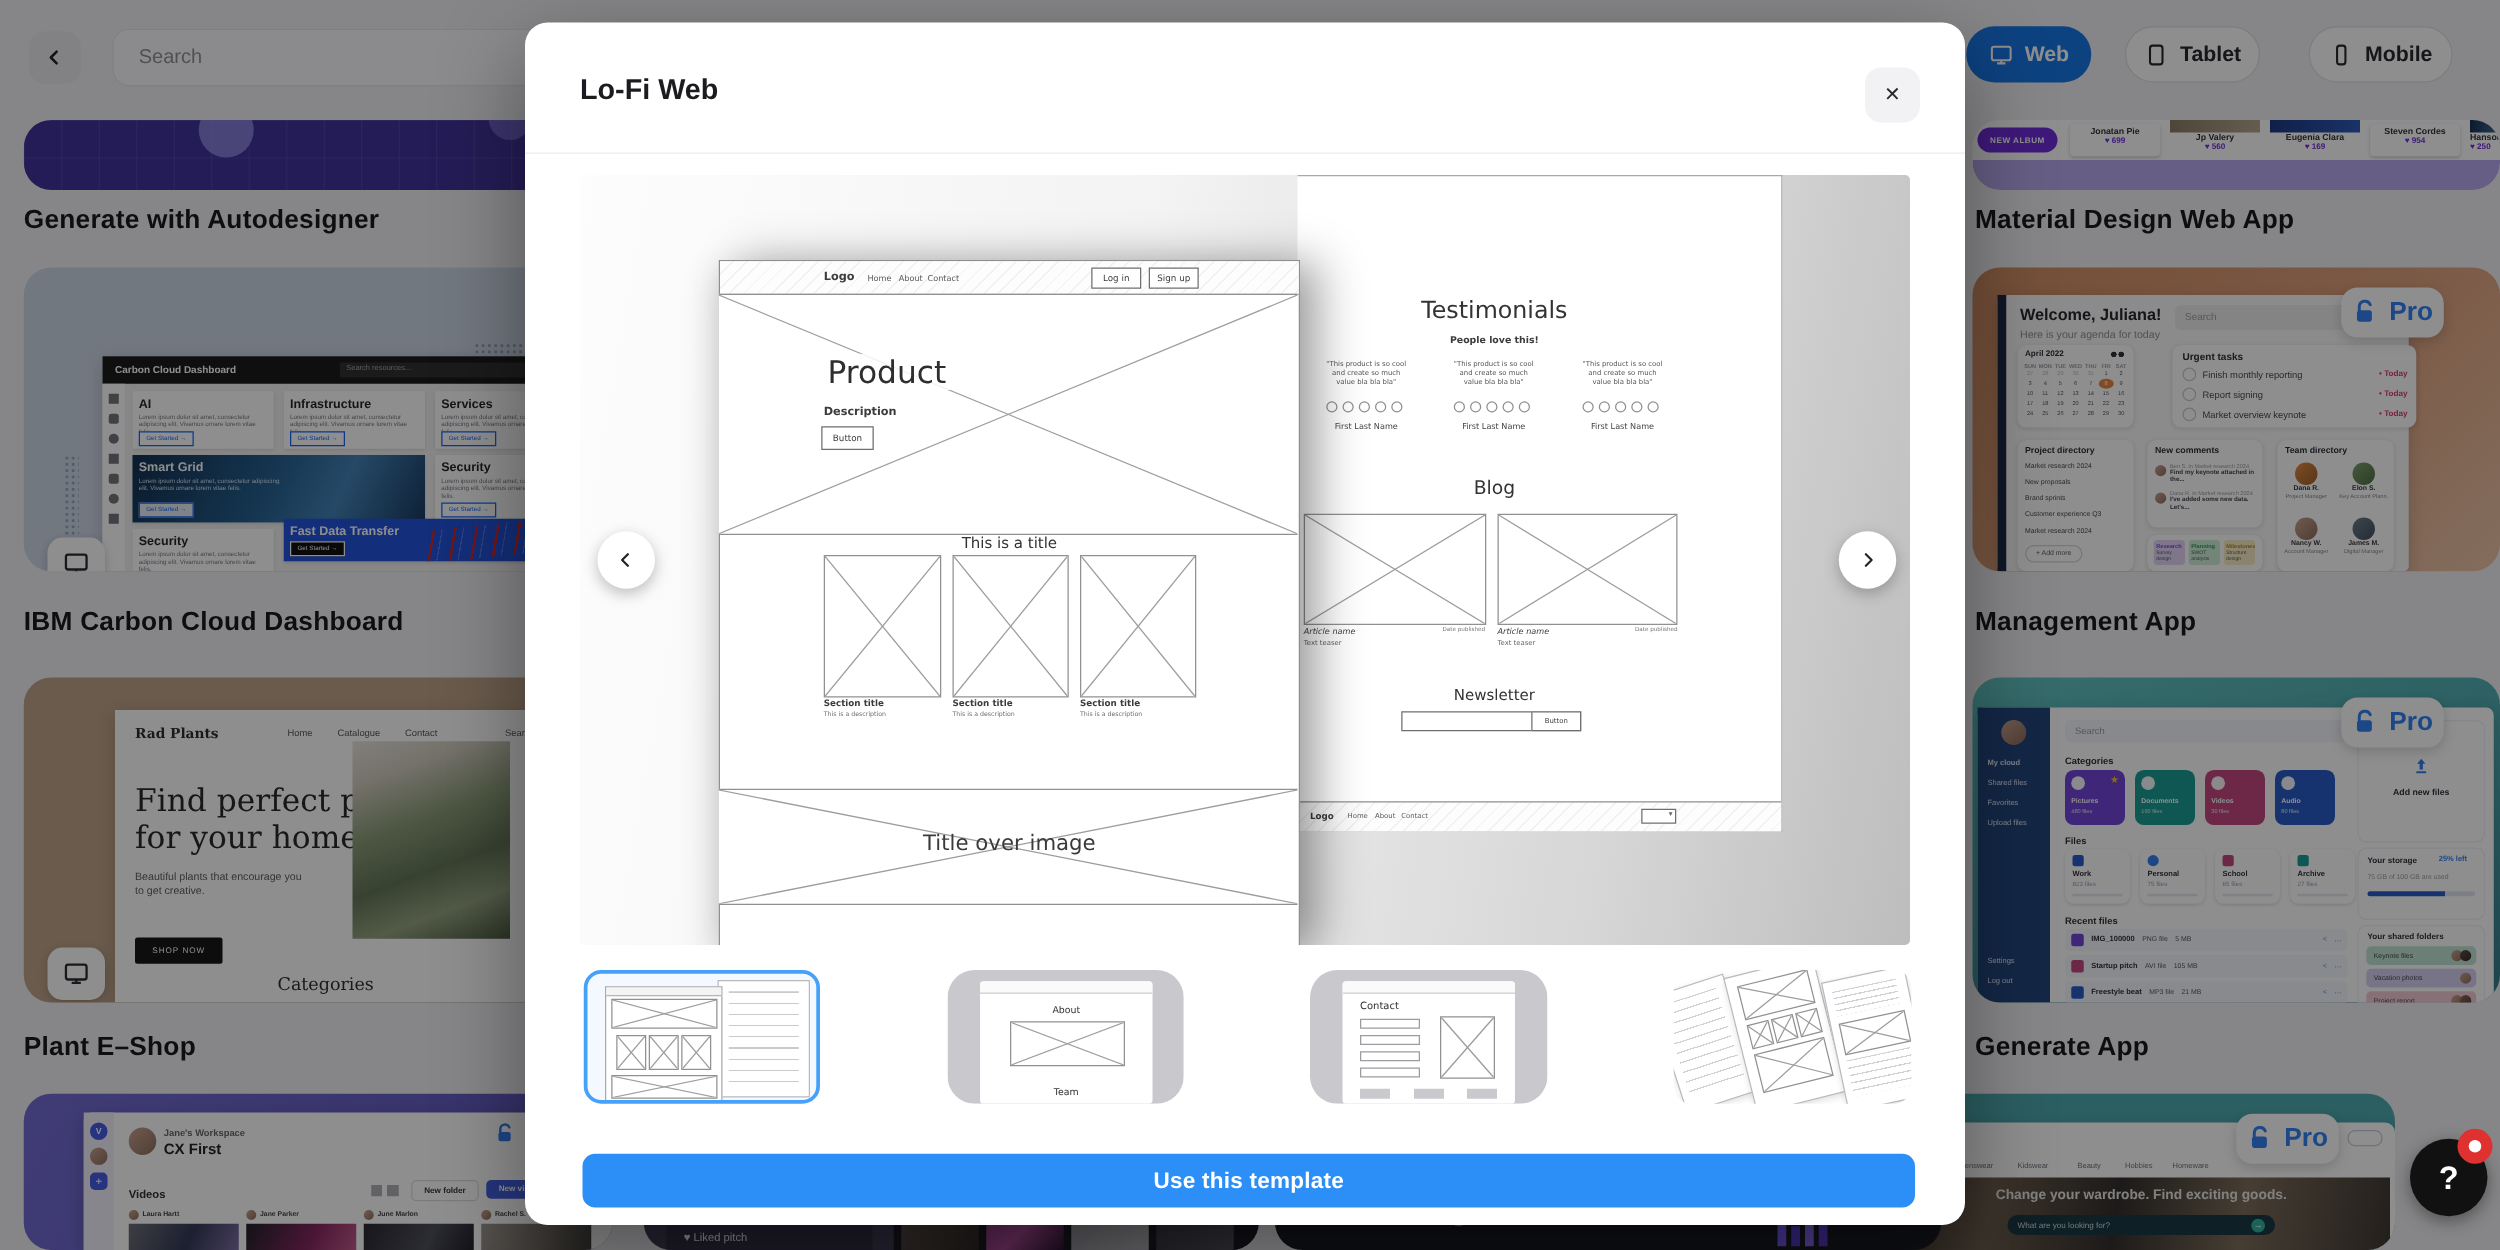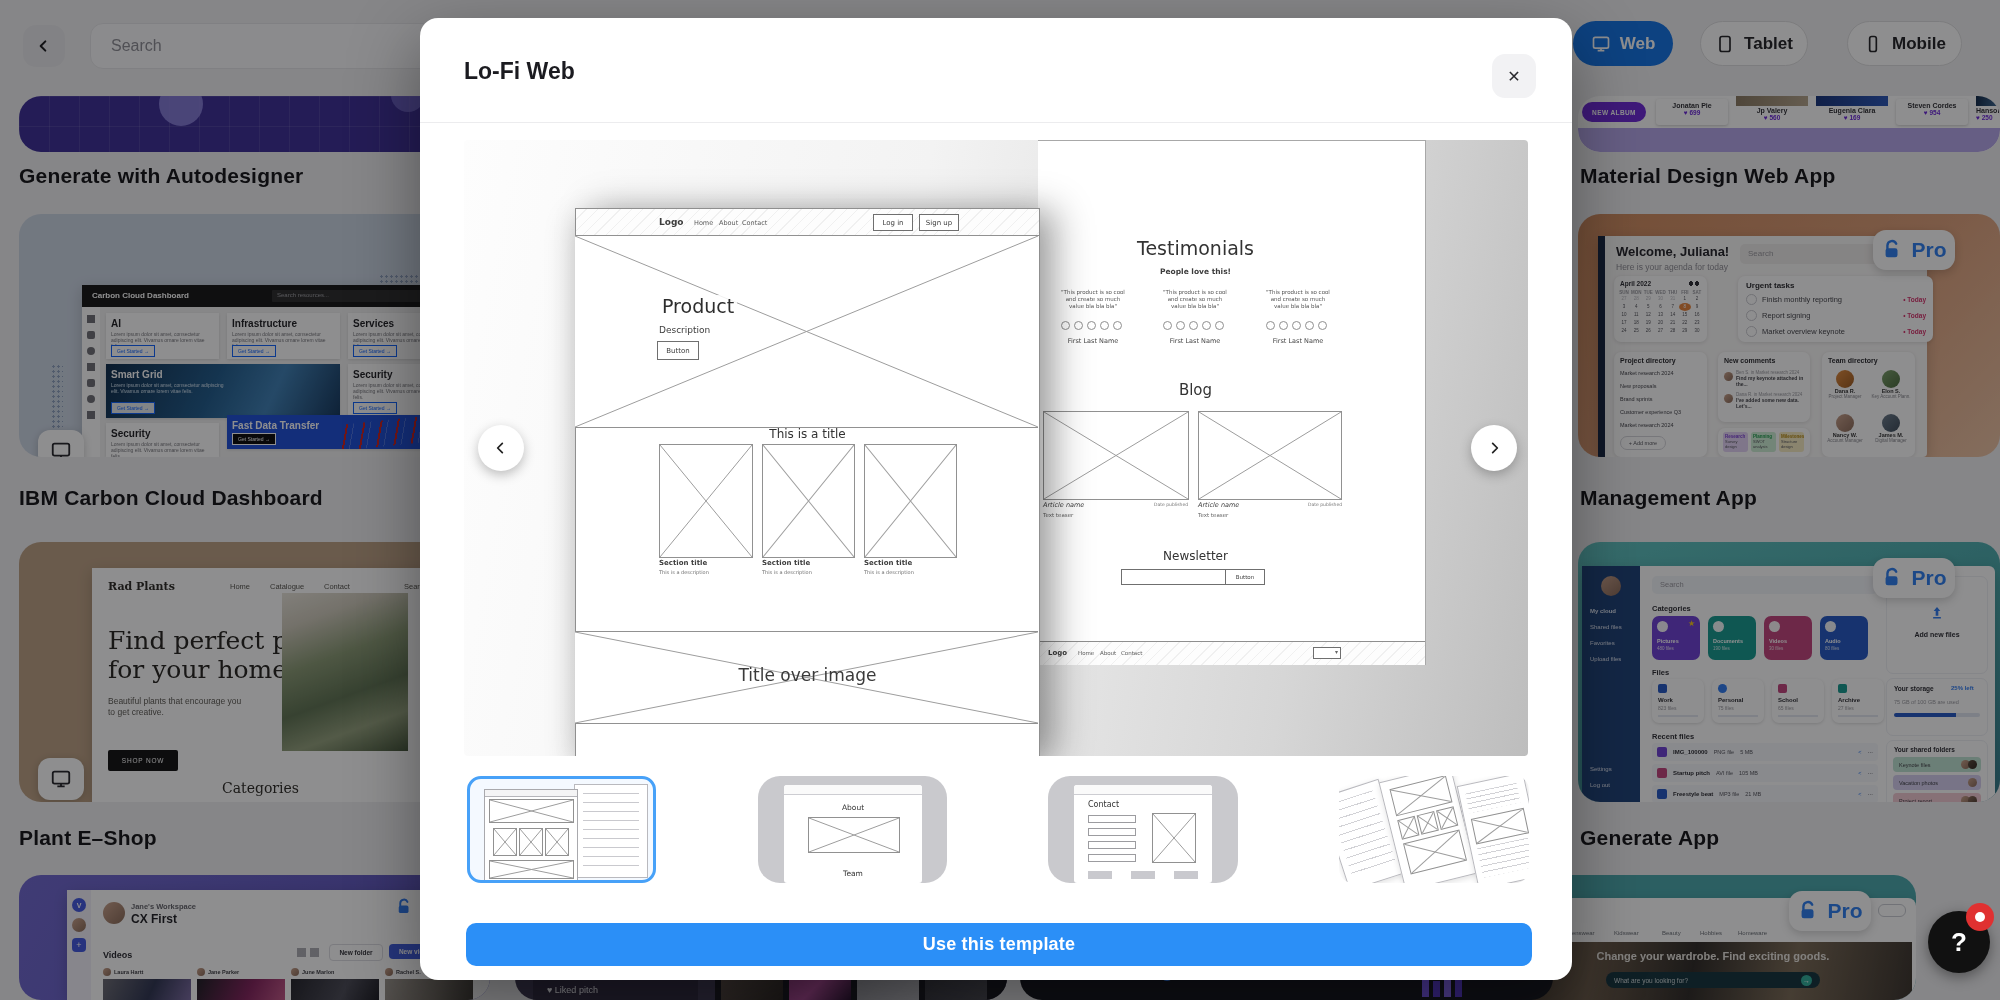--- a/index.html
+++ b/index.html
@@ -660,22 +660,22 @@
           <span class="wbtn" style="left:343px;top:5px;width:38px;height:15px">
               <span>Sign up</span>
             </span>
         </div>
         <div class="xbox" style="left:-1px;top:26px;width:463px;height:191px;border-left:none;border-right:none">
             <svg viewBox="0 0 100 100" preserveAspectRatio="none">
               <line x1="0" y1="0" x2="100" y2="100"></line>
               <line x1="100" y1="0" x2="0" y2="100"></line>
             </svg>
           </div>
-        <span class="ab" style="left:83px;top:86px;font-size:19px;color:#2e2e2e;background:rgba(255,255,255,.85);padding:0 3px;z-index:2">Product</span>
-        <span class="ab" style="left:83px;top:116px;font-size:9px;font-weight:400;background:rgba(255,255,255,.85);z-index:2">Description</span>
+        <span class="ab" style="left:83px;top:74px;font-size:25px;color:#2e2e2e;background:rgba(255,255,255,.85);padding:0 3px;z-index:2">Product</span>
+        <span class="ab" style="left:83px;top:116px;font-size:9px;font-weight:700;background:rgba(255,255,255,.85);z-index:2">Description</span>
         <span class="wbtn" style="left:81px;top:132px;width:40px;height:17px;z-index:2">
             <span>Button</span>
           </span>
         <div class="ab" style="left:0;top:218px;width:463px;text-align:center;font-size:12px;color:#333">This is a title</div>
         <div class="xbox" style="left:83px;top:235px;width:92px;height:112px">
             <svg viewBox="0 0 100 100" preserveAspectRatio="none">
               <line x1="0" y1="0" x2="100" y2="100"></line>
               <line x1="100" y1="0" x2="0" y2="100"></line>
             </svg>
           </div>

